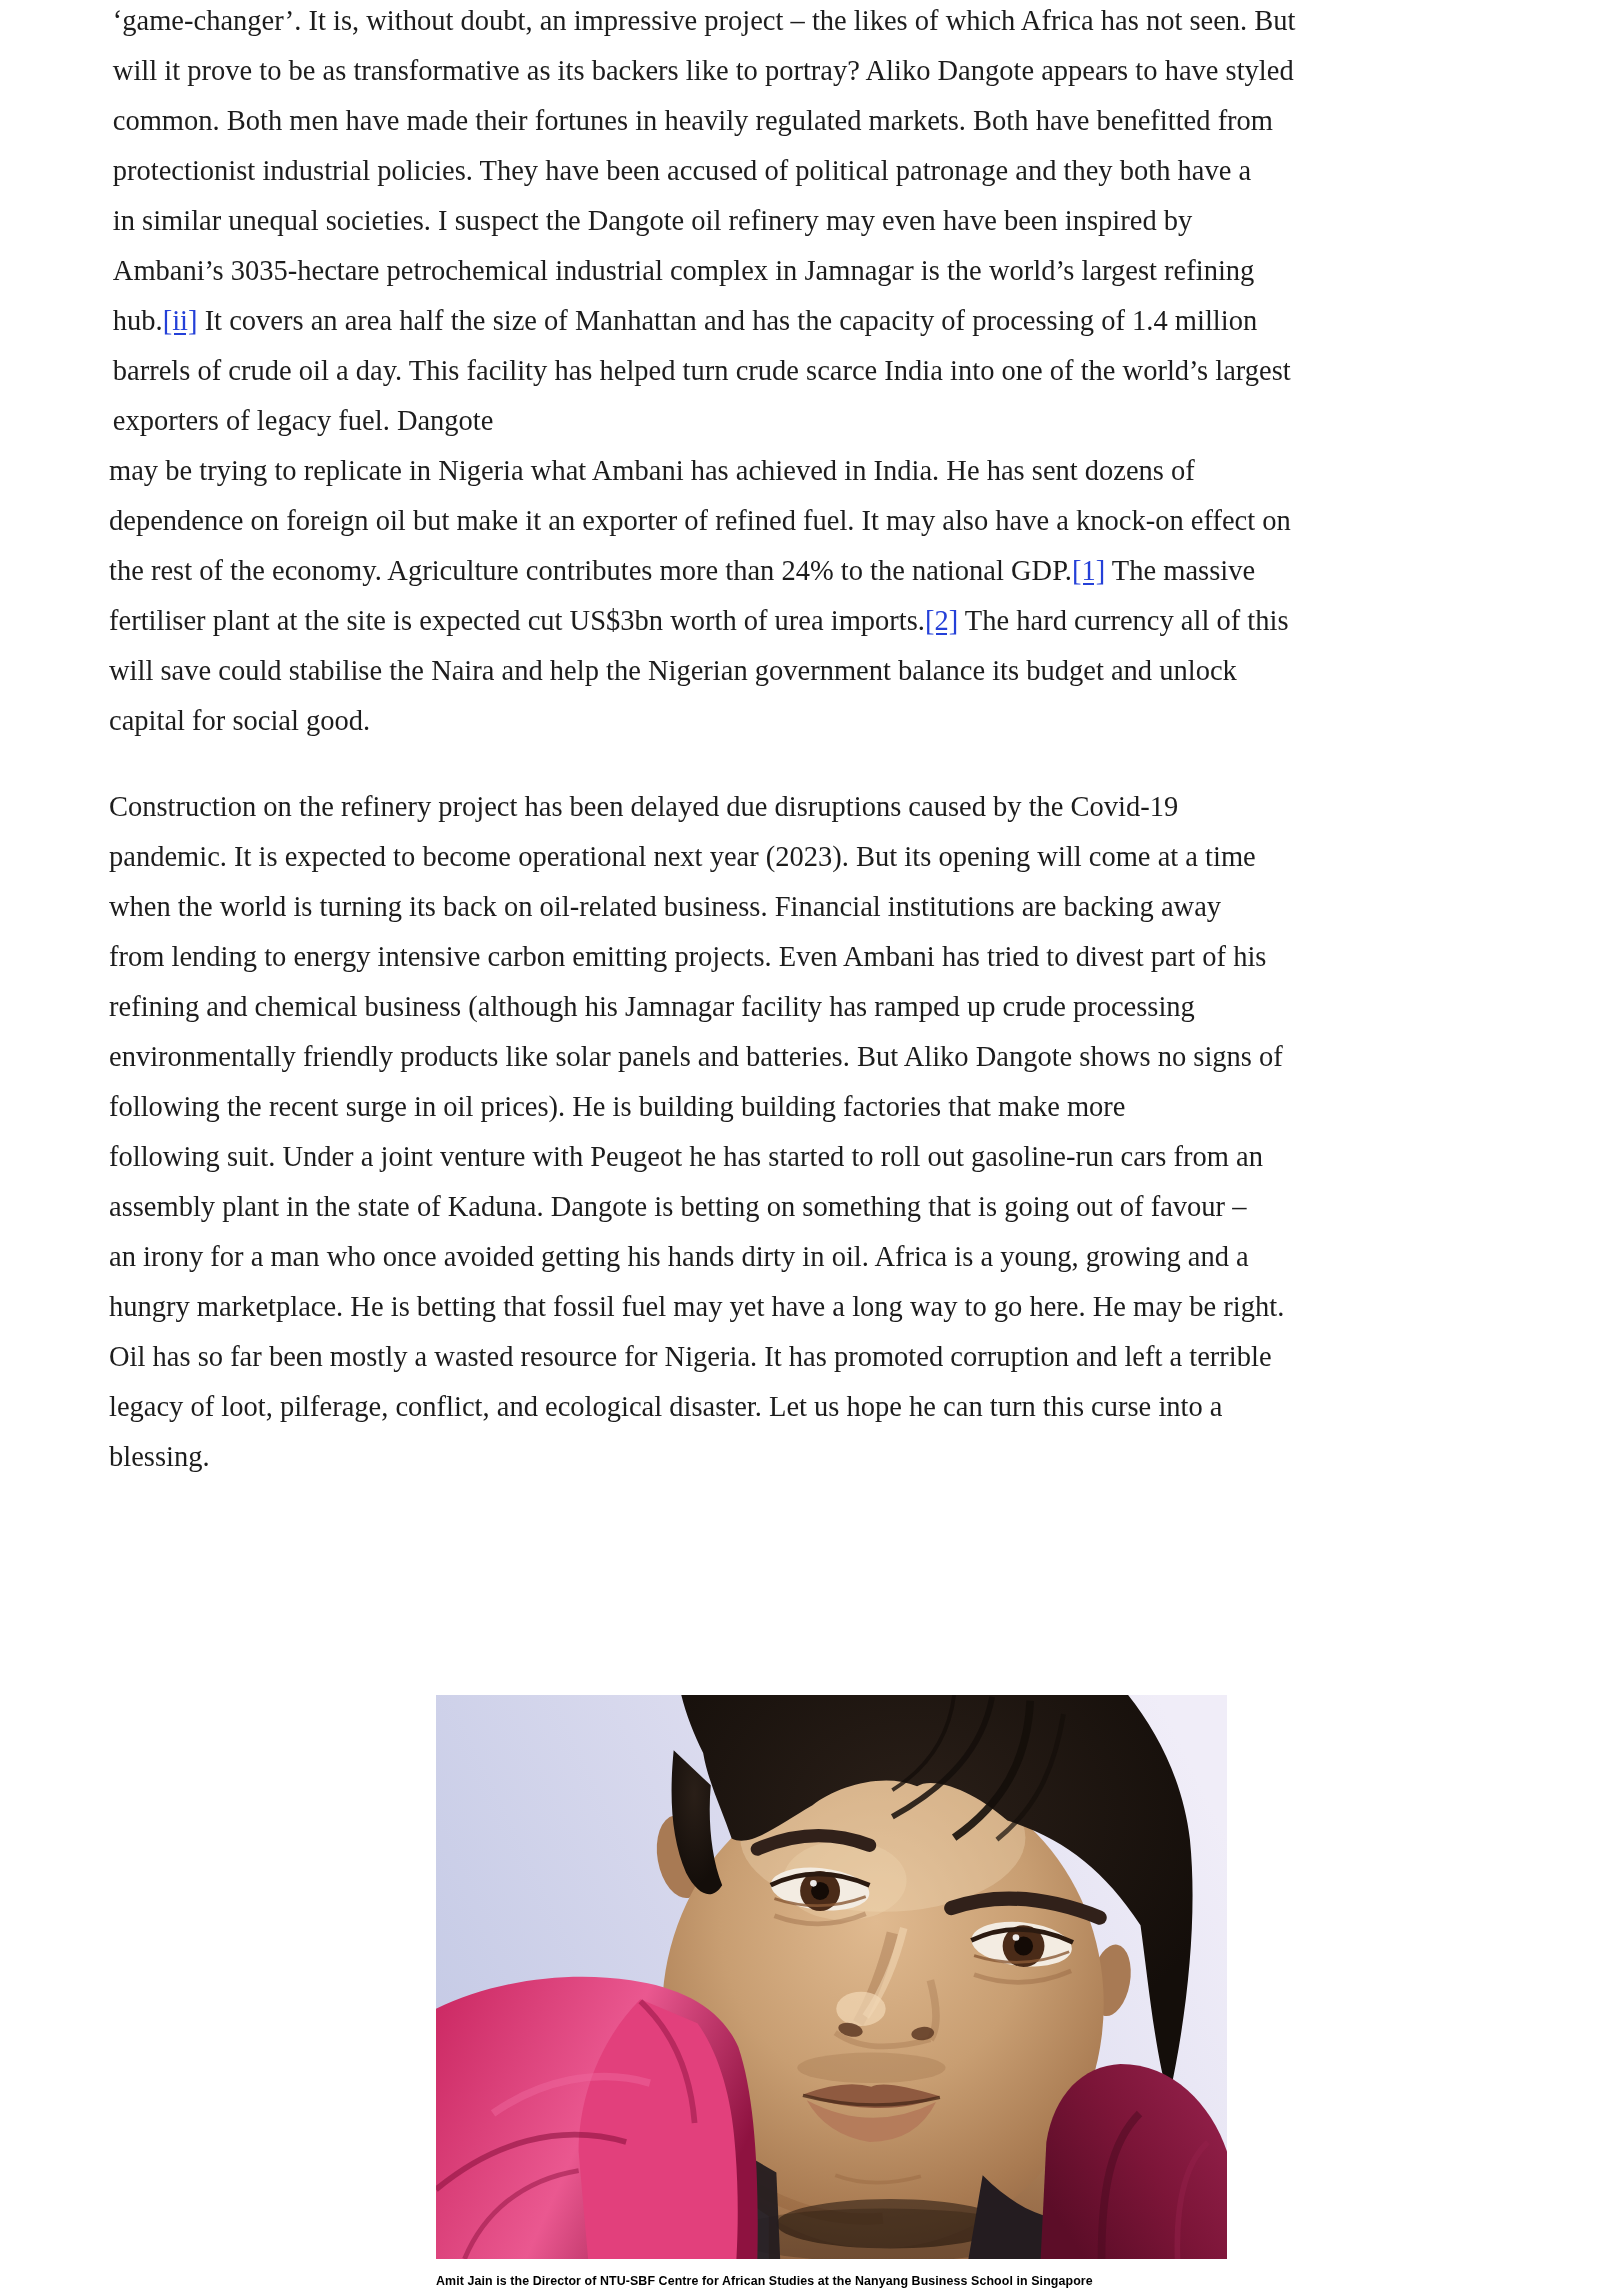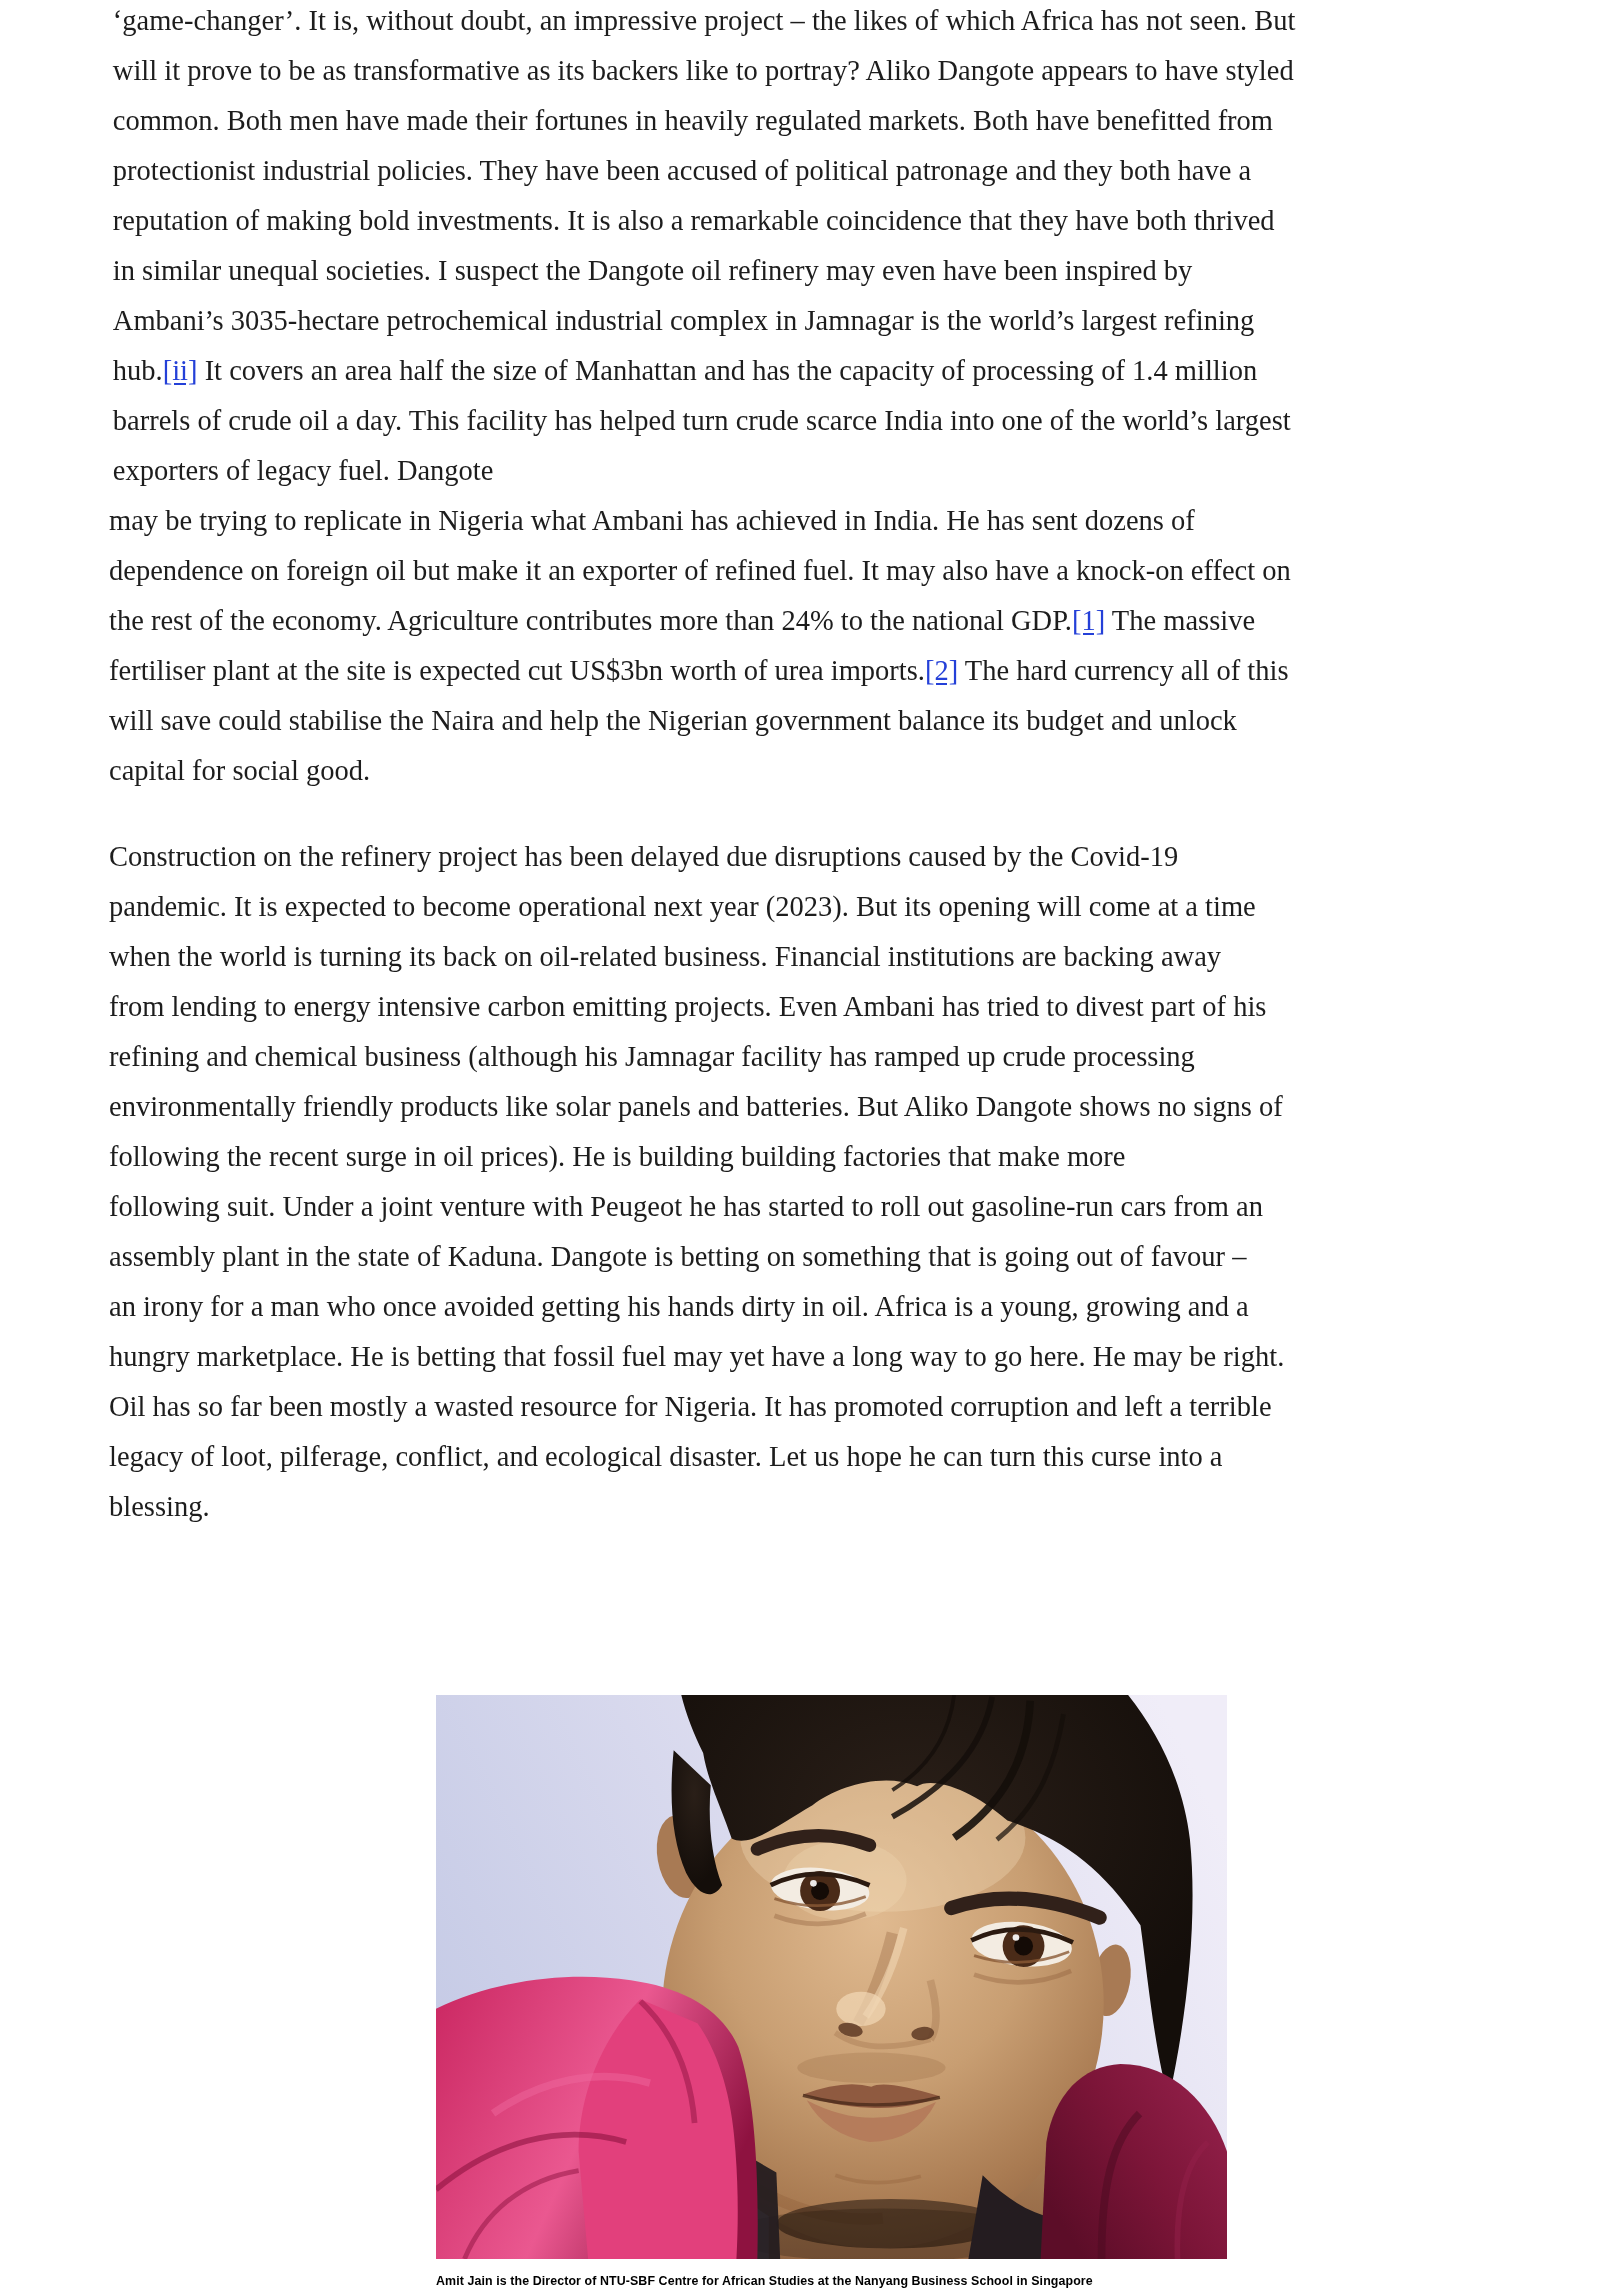--- a/index.html
+++ b/index.html
@@ -27,21 +27,20 @@
 </style>
 </head>
 <body style="--link: #2440d8;">
 
 <div class="text-col" style="color: rgb(29, 29, 29);">
     <div class="para para1">
       <div class="line">‘game-changer’. It is, without doubt, an impressive project – the likes of which Africa has not seen. But</div>
       <div class="line">will it prove to be as transformative as its backers like to portray? Aliko Dangote appears to have styled</div>
       <div class="line">common. Both men have made their fortunes in heavily regulated markets. Both have benefitted from</div>
       <div class="line">protectionist industrial policies. They have been accused of political patronage and they both have a</div>
-      <div class="line">reputation of making bold investments. It is also a remarkable coincidence that they have both thrived</div>
       <div class="line">in similar unequal societies. I suspect the Dangote oil refinery may even have been inspired by</div>
       <div class="line">Ambani’s 3035-hectare petrochemical industrial complex in Jamnagar is the world’s largest refining</div>
       <div class="line">hub.<a href="#" class="ref-link">[ii]</a> It covers an area half the size of Manhattan and has the capacity of processing of 1.4 million</div>
       <div class="line">barrels of crude oil a day. This facility has helped turn crude scarce India into one of the world’s largest</div>
       <div class="line">exporters of legacy fuel. Dangote</div>
     </div>
     <div class="para para2">
       <div class="line">may be trying to replicate in Nigeria what Ambani has achieved in India. He has sent dozens of</div>
       <div class="line">dependence on foreign oil but make it an exporter of refined fuel. It may also have a knock-on effect on</div>
       <div class="line">the rest of the economy. Agriculture contributes more than 24% to the national GDP.<a href="#" class="ref-link">[1]</a> The massive</div>

